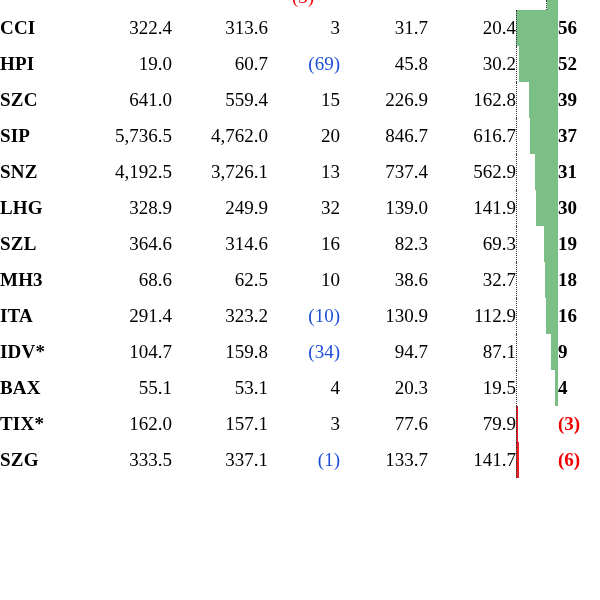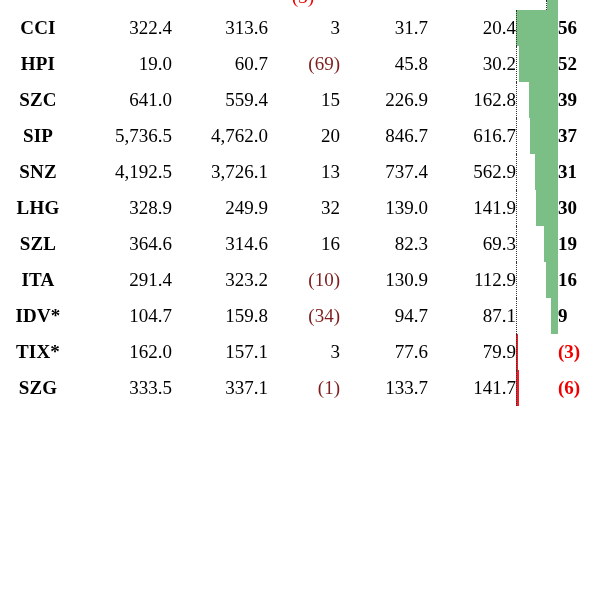--- a/index.html
+++ b/index.html
@@ -36,30 +36,30 @@
   col.c-v1      { width: 96px; }
   col.c-v2      { width: 96px; }
   col.c-v3      { width: 72px; }
   col.c-v4      { width: 88px; }
   col.c-v5      { width: 88px; }
   col.c-bar     { width: 42px; }
   col.c-num     { width: 42px; }
 
   td.label {
     font-weight: bold;
-    text-align: center;
+    text-align: left;
     padding-left: 12px;
     letter-spacing: 0.2px;
   }
   td.num {
     text-align: right;
     padding-right: 10px;
     font-variant-numeric: tabular-nums;
   }
-  td.num.neg { color: #7f1d1d; }
+  td.num.neg { color: #1d4ed8; }
 
   
   td.barcell {
     position: relative;
     padding: 0;
   }
   .barwrap {
     position: relative;
     width: 100%;
     height: 36px;
@@ -247,20 +247,35 @@
           <td class="num">69.3</td>
           <td class="barcell">
             <div class="barwrap">
               <span class="axis"></span>
               <div class="bar pos" style="width: 14.25px;"></div>
             </div>
           </td>
           <td class="rank">19</td>
         </tr>
         <tr>
+          <td class="label">MH3</td>
+          <td class="num">68.6</td>
+          <td class="num">62.5</td>
+          <td class="num">10</td>
+          <td class="num">38.6</td>
+          <td class="num">32.7</td>
+          <td class="barcell">
+            <div class="barwrap">
+              <span class="axis"></span>
+              <div class="bar pos" style="width: 13.5px;"></div>
+            </div>
+          </td>
+          <td class="rank">18</td>
+        </tr>
+        <tr>
           <td class="label">ITA</td>
           <td class="num">291.4</td>
           <td class="num">323.2</td>
           <td class="num neg">(10)</td>
           <td class="num">130.9</td>
           <td class="num">112.9</td>
           <td class="barcell">
             <div class="barwrap">
               <span class="axis"></span>
               <div class="bar pos" style="width: 12px;"></div>
@@ -277,20 +292,35 @@
           <td class="num">87.1</td>
           <td class="barcell">
             <div class="barwrap">
               <span class="axis"></span>
               <div class="bar pos" style="width: 6.75px;"></div>
             </div>
           </td>
           <td class="rank">9</td>
         </tr>
         <tr>
+          <td class="label">BAX</td>
+          <td class="num">55.1</td>
+          <td class="num">53.1</td>
+          <td class="num">4</td>
+          <td class="num">20.3</td>
+          <td class="num">19.5</td>
+          <td class="barcell">
+            <div class="barwrap">
+              <span class="axis"></span>
+              <div class="bar pos" style="width: 3px;"></div>
+            </div>
+          </td>
+          <td class="rank">4</td>
+        </tr>
+        <tr>
           <td class="label">TIX*</td>
           <td class="num">162.0</td>
           <td class="num">157.1</td>
           <td class="num">3</td>
           <td class="num">77.6</td>
           <td class="num">79.9</td>
           <td class="barcell">
             <div class="barwrap">
               <span class="axis"></span>
               <div class="bar neg" style="width: 2px;"></div>

